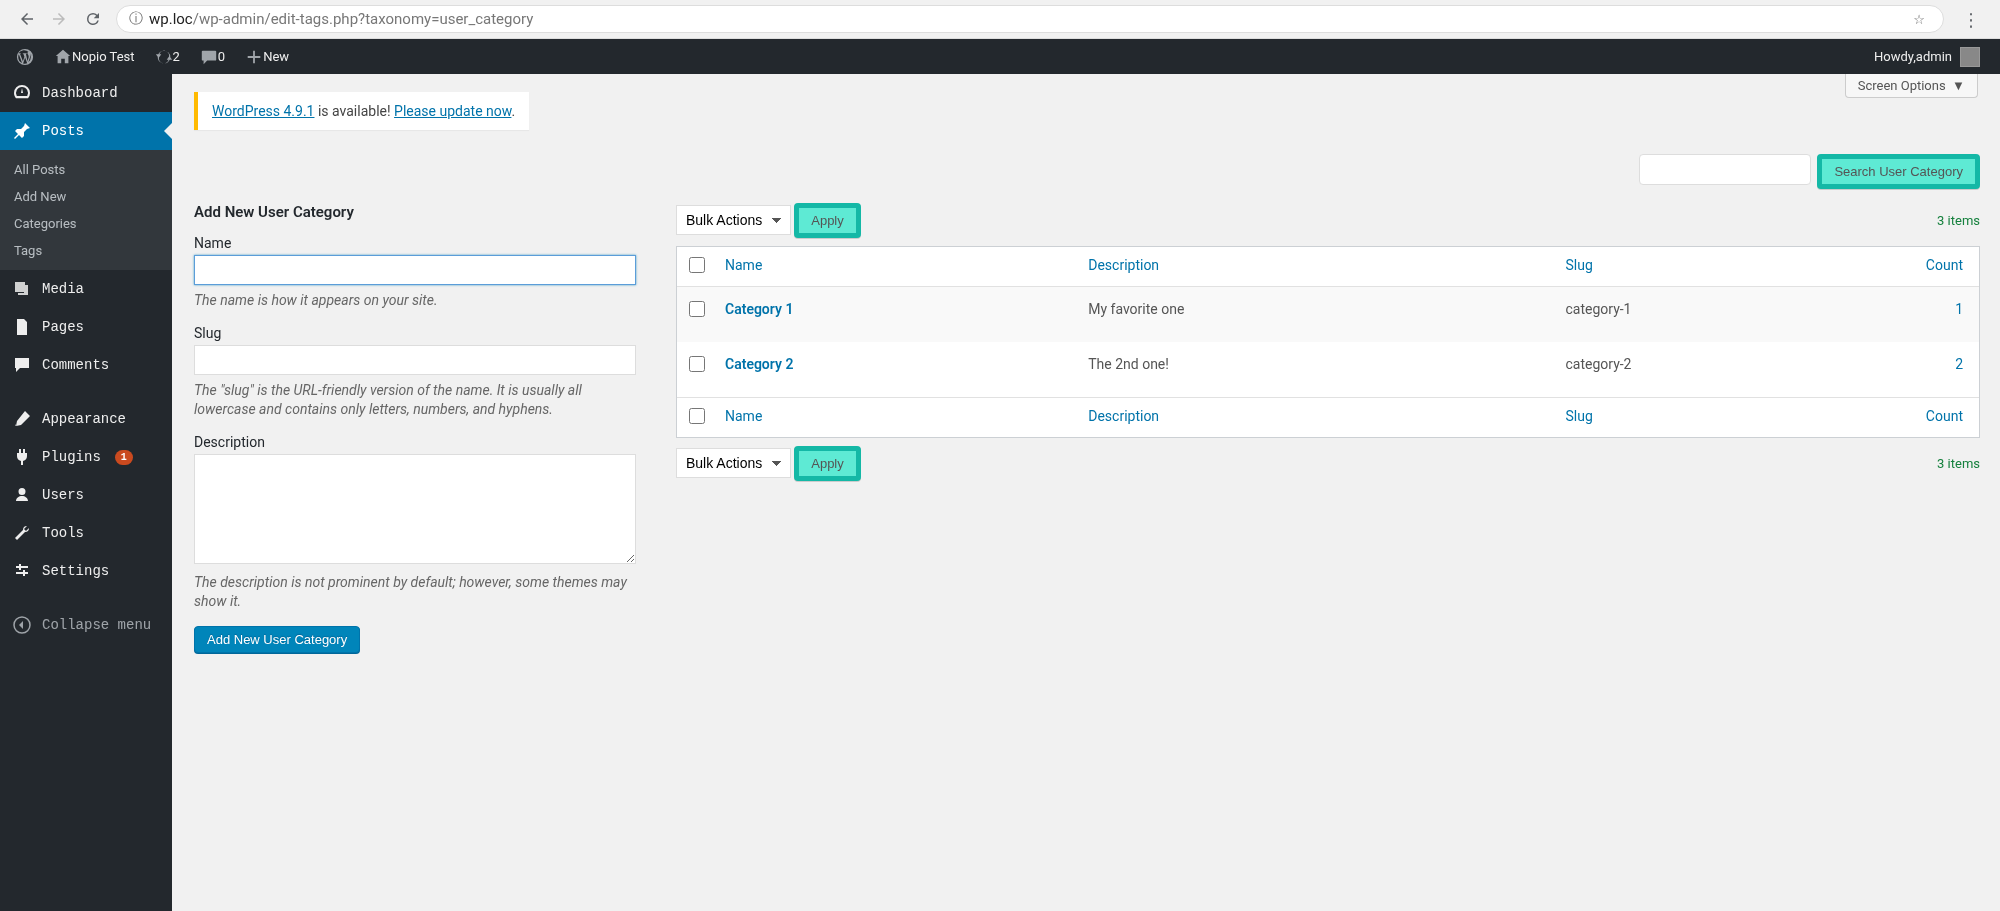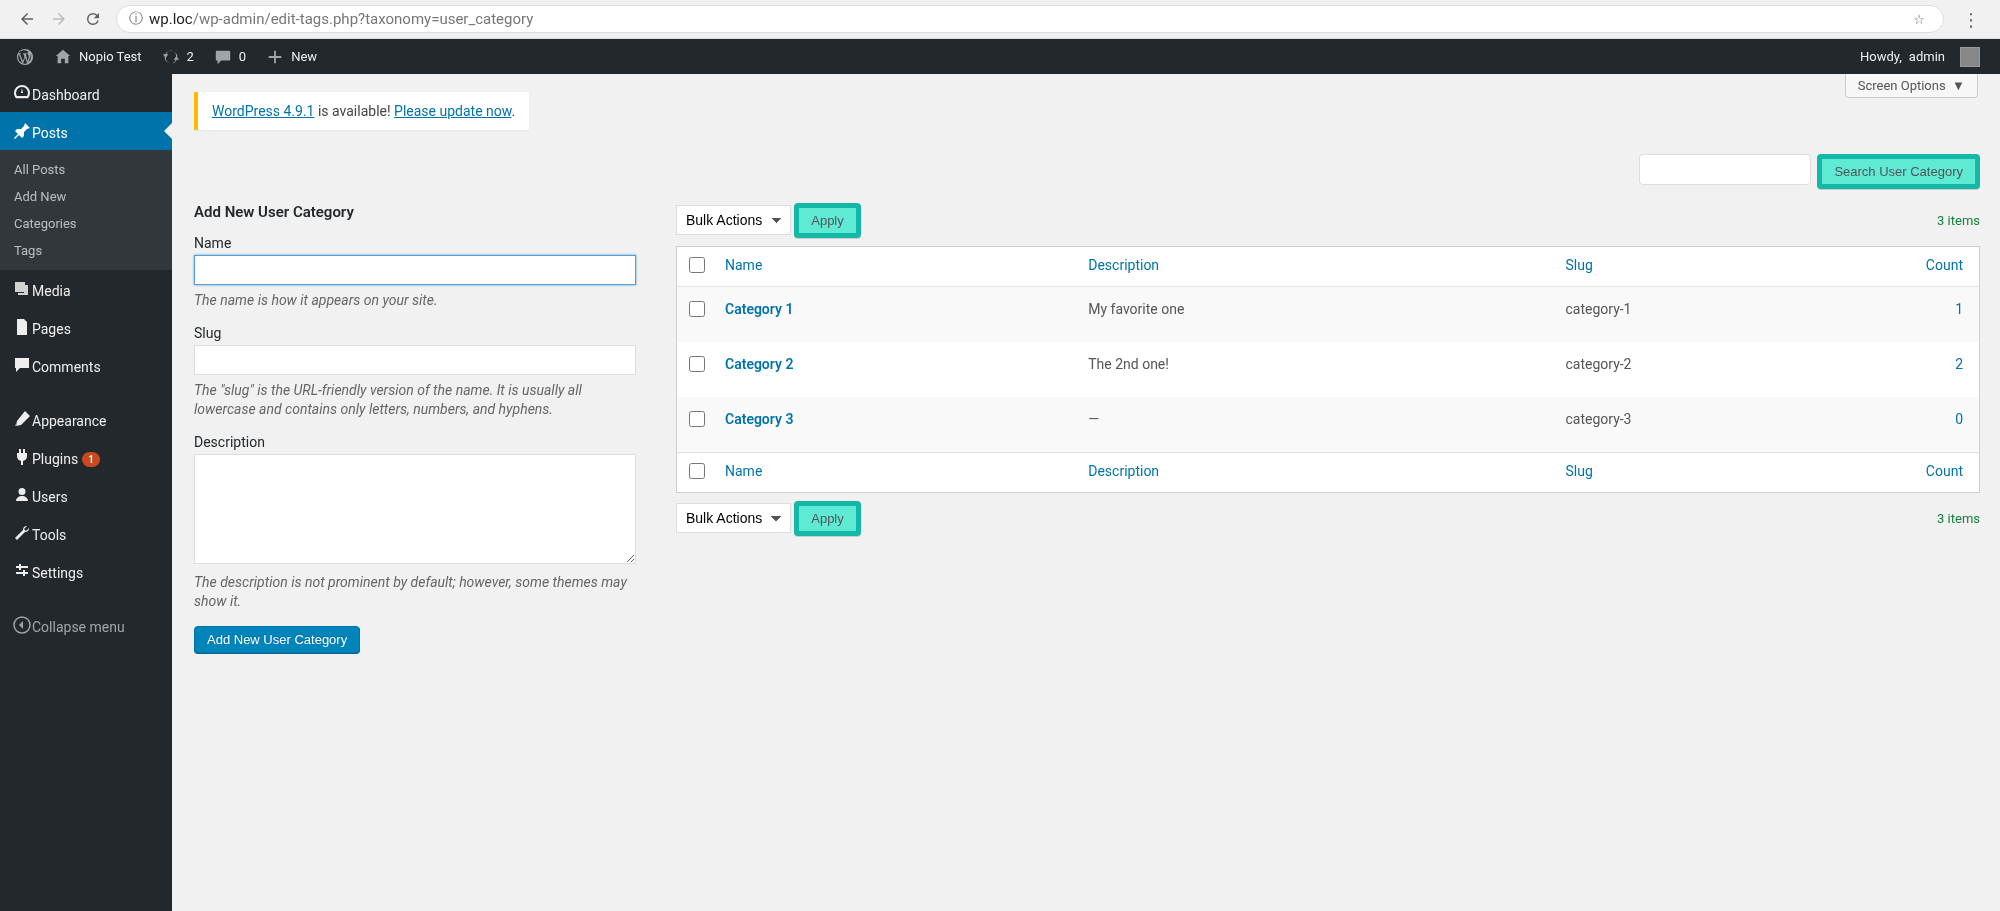--- a/index.html
+++ b/index.html
@@ -13,29 +13,29 @@
 .url-bar { flex: 1; height: 28px; background: #fff; border: 1px solid #ddd; border-radius: 15px; display: flex; align-items: center; padding: 0 12px; margin: 0 6px; }
 .url-bar .info-icon { margin-right: 6px; color: #6b6b6b; font-size: 14px; }
 .url-bar .url-host { color: #222; font-size: 15px; }
 .url-bar .url-path { color: #777; font-size: 15px; }
 .star-btn { margin: 0 6px; color: #6b6b6b; }
 .menu-btn { margin-left: auto; padding: 0 12px; color: #5f6368; font-size: 18px; }
 
 
 .admin-bar { height: 35px; background: #23282d; color: #eee; display: flex; align-items: center; padding: 0 10px 0 6px; font-size: 13px; }
 .admin-bar a { color: #eee; text-decoration: none; }
-.admin-bar .ab-item { display: flex; align-items: center; height: 35px; padding: 0 10px; gap: 7px; }
+.admin-bar .ab-item { display: flex; align-items: center; height: 35px; padding: 0 10px; }
 .admin-bar .ab-icon { font-size: 18px; width: 18px; height: 18px; display:inline-flex; align-items:center; justify-content:center; fill: #a0a5aa; color:#a0a5aa; }
 .admin-bar .ab-right { margin-left: auto; display:flex; align-items:center; }
 .admin-bar .avatar { width: 20px; height: 20px; background: #888; margin-left: 8px; border: 1px solid #999; }
 
 
 .wp-wrap { display: flex; min-height: calc(100vh - 74px); }
 .admin-menu { width: 172px; background: #23282d; color: #eee; flex-shrink: 0; }
-.menu-top { display: flex; align-items: flex-end; padding: 9px 12px; color: #eee; font-size: 14px; cursor: pointer; }
+.menu-top { display: flex; align-items: center; gap: 10px; padding: 9px 12px; color: #eee; font-size: 14px; cursor: pointer; font-family: Liberation Mono, monospace; }
 .menu-top .menu-icon { width: 20px; height: 20px; fill: rgba(240,245,250,.6); display:inline-flex; align-items:center; justify-content:center; }
 .menu-top.current { background: #0073aa; color: #fff; position: relative; }
 .menu-top.current .menu-icon { fill: #fff; }
 .menu-top.current::after { content:""; position:absolute; right:-1px; top:50%; transform:translateY(-50%); border:9px solid transparent; border-right-color:#f1f1f1; }
 .submenu { background: #32373c; padding: 6px 0; }
 .submenu a { display: block; padding: 6px 12px 6px 14px; color: rgba(240,245,250,.7); font-size: 13px; cursor:pointer; text-decoration:none; }
 .menu-separator { height: 16px; }
 .plugin-badge { background: #ca4a1f; color: #fff; border-radius: 10px; font-size: 10px; padding: 2px 6px; margin-left: 4px; font-weight:600; }
 
 
@@ -333,27 +333,20 @@
                 <td>category-1</td>
                 <td class="count-col"><a>1</a></td>
               </tr>
               <tr>
                 <td class="check-col"><input type="checkbox" style=""></td>
                 <td><a class="row-title">Category 2</a></td>
                 <td>The 2nd one!</td>
                 <td>category-2</td>
                 <td class="count-col"><a>2</a></td>
               </tr>
-              <tr>
-                <td class="check-col"><input type="checkbox" style=""></td>
-                <td><a class="row-title">Category 3</a></td>
-                <td>—</td>
-                <td>category-3</td>
-                <td class="count-col"><a>0</a></td>
-              </tr>
             </tbody>
           <tfoot>
             <tr>
               <th class="check-col"><input type="checkbox" style=""></th>
               <th>Name</th>
               <th>Description</th>
               <th>Slug</th>
               <th class="count-col">Count</th>
             </tr>
           </tfoot>

